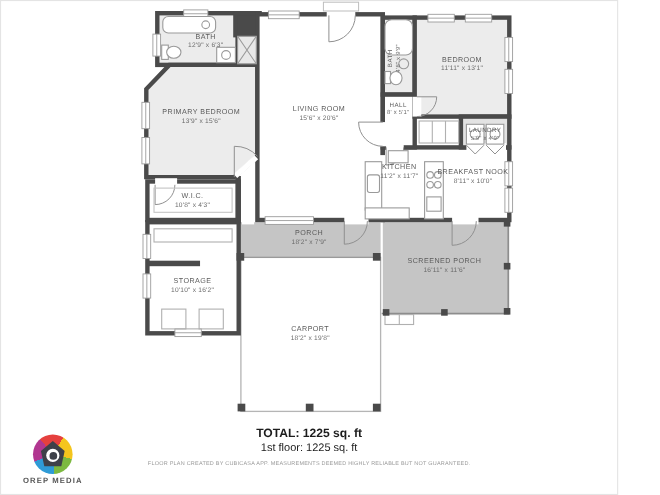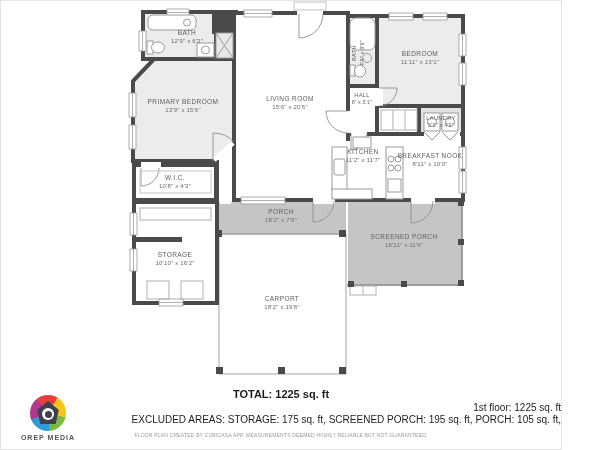--- a/index.html
+++ b/index.html
@@ -6,21 +6,21 @@
   .page{position:relative;width:562px;height:450px;background:#ffffff;overflow:hidden;
         border:1px solid #e4e4e4;box-sizing:border-box;
         font-family:"Liberation Sans", sans-serif;}
   .plan-svg{position:absolute;left:0;top:0;}
   .room-name{font-size:6.5px;fill:#5d5d5d;letter-spacing:.4px;font-family:"Liberation Sans",sans-serif;}
   .room-dims{font-size:6px;fill:#6a6a6a;letter-spacing:.2px;font-family:"Liberation Sans",sans-serif;}
   .small-name{font-size:5.6px;}
   .small-dims{font-size:5.4px;}
   .summary{position:absolute;left:0;right:0;top:387px;text-align:center;color:#1c1c1c;}
   .summary .total{font-size:11px;font-weight:bold;line-height:1.25;}
-  .summary .line{font-size:10px;line-height:1.25;text-align:right;}
+  .summary .line{font-size:10px;line-height:1.25;}
   .summary .disclaimer{font-size:5px;color:#9a9a9a;letter-spacing:.2px;margin-top:5px;}
   .logo{position:absolute;left:14px;top:394px;width:66px;text-align:center;}
   .logo-mark{position:relative;width:36px;height:36px;margin:0 auto;border-radius:50%;
     background:conic-gradient(from -40deg,#e5403e 0 72deg,#f4c51d 72deg 144deg,#7cb940 144deg 216deg,#2f9bd6 216deg 288deg,#b13690 288deg 360deg);}
   .logo-house{position:absolute;left:6px;top:5px;width:24px;height:25px;background:#3e4149;
     clip-path:polygon(50% 4%,95% 40%,82% 96%,18% 96%,5% 40%);}
   .logo-lens{position:absolute;left:12px;top:13px;width:12px;height:12px;border-radius:50%;
     background:#fff;}
   .logo-lens-inner{position:absolute;left:2.5px;top:2.5px;width:7px;height:7px;border-radius:50%;background:#3e4149;}
   .logo-text{margin-top:3px;font-size:7px;font-weight:bold;letter-spacing:1px;color:#555;}
@@ -281,21 +281,20 @@
       <text class="room-dims" x="403" y="246">16'11" x 11'6"</text>
 
       <text class="room-name" x="281" y="300">CARPORT</text>
       <text class="room-dims" x="281" y="308">18'2" x 19'8"</text>
     </g>
   </svg>
 
   <div class="summary">
     <div class="total">TOTAL: 1225 sq. ft</div>
     <div class="line">1st floor: 1225 sq. ft</div>
-    <div class="line">EXCLUDED AREAS: STORAGE: 175 sq. ft, SCREENED PORCH: 195 sq. ft, PORCH: 105 sq. ft,</div>
     <div class="disclaimer">FLOOR PLAN CREATED BY CUBICASA APP. MEASUREMENTS DEEMED HIGHLY RELIABLE BUT NOT GUARANTEED.</div>
   </div>
 
   <div class="logo">
     <div class="logo-mark">
       <div class="logo-house"></div>
       <div class="logo-lens">
         <div class="logo-lens-inner"></div>
       </div>
     </div>

